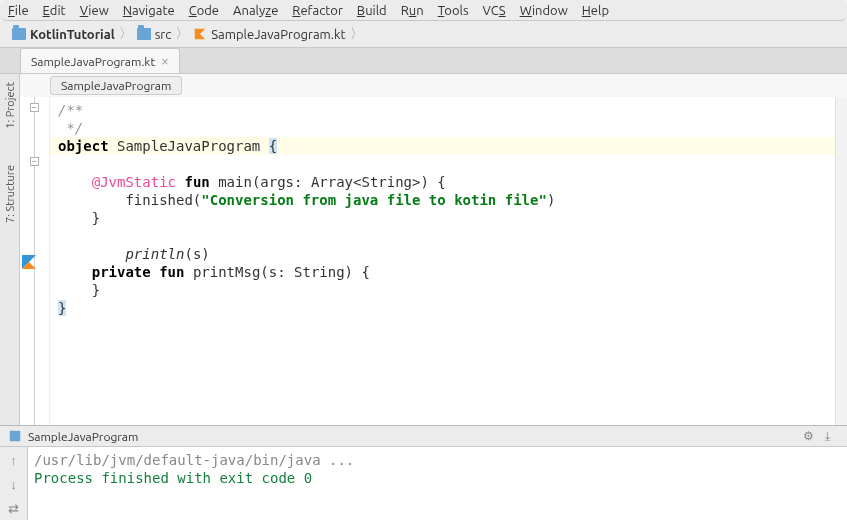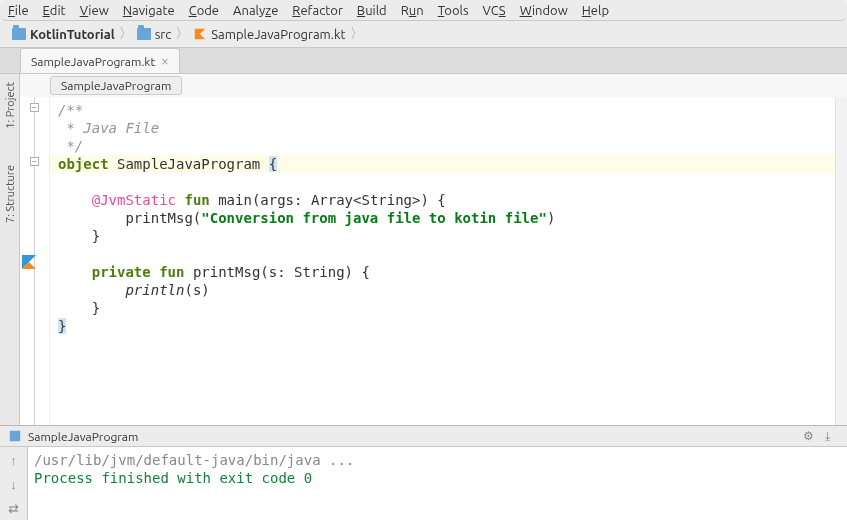--- a/index.html
+++ b/index.html
@@ -24,21 +24,21 @@
 .class-breadcrumb { padding: 2px 30px; background: #f7f7f7; }
 .class-chip { display: inline-block; padding: 2px 10px; background: #eee; border: 1px solid #ccc; border-radius: 3px; font-size: 12px; }
 .code-area { display: flex; flex: 1; font-family: "DejaVu Sans Mono", monospace; font-size: 14px; line-height: 18px; overflow: hidden; }
 .fold-gutter { width: 30px; background: #fff; border-right: 1px solid #eee; position: relative; }
 .fold-line { position: absolute; left: 14px; top: 0; bottom: 0; width: 1px; background: #d0d0d0; }
 .fold-btn { position: absolute; left: 10px; width: 9px; height: 9px; border: 1px solid #b0b0b0; background: #fff; font-size: 8px; line-height: 7px; text-align: center; color: #888; }
 .code-lines { flex: 1; padding: 4px 0; }
 .line { white-space: pre; padding: 0 8px; }
 .line.hl { background: #fffde7; }
 .comment { color: #949494; font-style: italic; }
-.kw-orange { color: #4d7c0f; font-weight: bold; }
+.kw-orange { color: #000000; font-weight: bold; }
 .ann { color: #ec4899; }
 .str { color: #067d17; font-weight: bold; }
 .fn-call { font-style: italic; }
 .cursor-brace { background: #cde3f7; }
 .kt-logo-gutter { position: absolute; left: 2px; top: 158px; }
 .bottom-panel { border-top: 1px solid #b8b8b8; background: #ececec; height: 121px; display: flex; flex-direction: column; }
 .bp-header { display: flex; align-items: center; padding: 3px 8px; border-bottom: 1px solid #c8c8c8; font-size: 12px; }
 .bp-header .spacer { flex: 1; }
 .gear-icon, .pin-icon { width: 14px; height: 14px; color: #888; margin-left: 8px; cursor: pointer; }
 .bp-body { display: flex; flex: 1; }
@@ -114,30 +114,29 @@
         <div class="fold-line"></div>
         <div class="fold-btn" style="top:6px">−</div>
         <div class="fold-btn" style="top:60px">−</div>
         <svg class="kt-logo-gutter" width="14" height="14" viewBox="0 0 16 16">
             <polygon points="0,0 16,0 0,16" fill="#3296d9"></polygon>
             <polygon points="16,0 8,8 16,16 0,16" fill="#f68b1f"></polygon>
           </svg>
       </div>
       <div class="code-lines">
         <div class="line"><span class="comment">/**</span></div>
-        <div class="line"><span class="comment"> * Java File</span></div>
         <div class="line"><span class="comment"> */</span></div>
         <div class="line hl"><span class="kw-orange">object</span><span> SampleJavaProgram </span><span class="cursor-brace">{</span></div>
         <div class="line"> </div>
         <div class="line">    <span class="ann">@JvmStatic</span> <span class="kw-orange">fun</span><span> main(args: Array&lt;String&gt;) {</span></div>
-        <div class="line">        <span>printMsg(</span><span class="str">"Conversion from java file to kotin file"</span><span>)</span></div>
+        <div class="line">        <span>finished(</span><span class="str">"Conversion from java file to kotin file"</span><span>)</span></div>
         <div class="line">    <span>}</span></div>
         <div class="line"> </div>
+        <div class="line">        <span class="fn-call">println</span><span>(s)</span></div>
         <div class="line">    <span class="kw-orange">private</span> <span class="kw-orange">fun</span><span> printMsg(s: String) {</span></div>
-        <div class="line">        <span class="fn-call">println</span><span>(s)</span></div>
         <div class="line">    <span>}</span></div>
         <div class="line"><span class="cursor-brace">}</span></div>
       </div>
       <div class="right-gutter"></div>
     </div>
   </div>
 </div>
 
 <div class="bottom-panel">
   <div class="bp-header">

